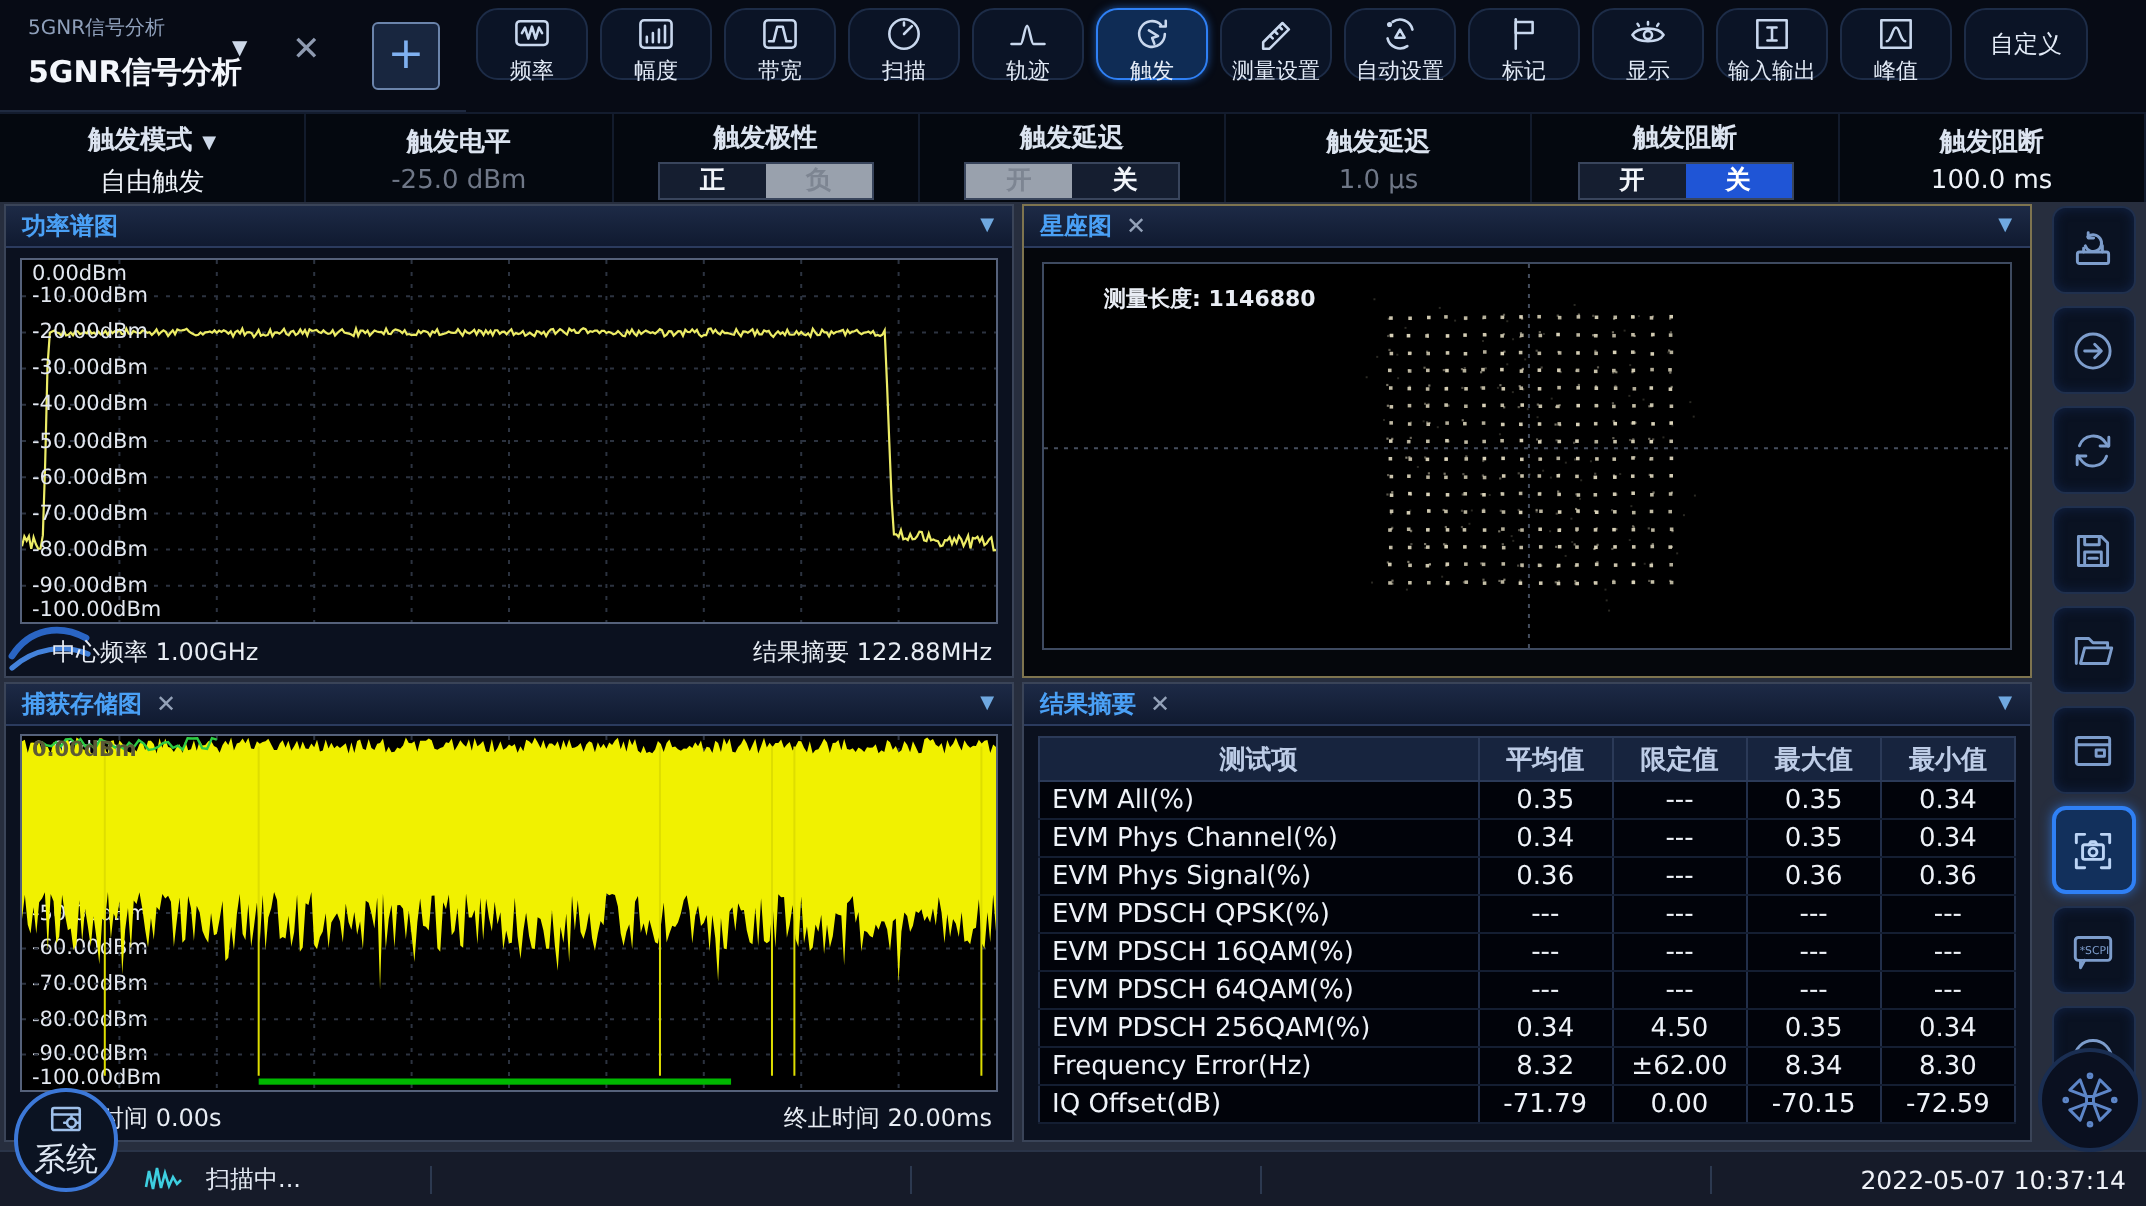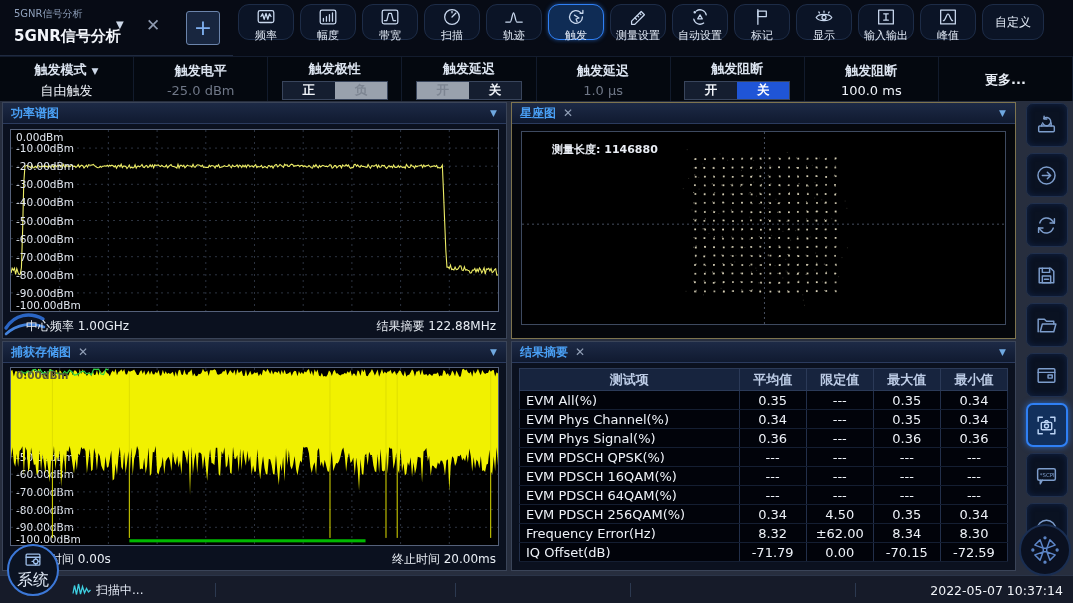--- a/index.html
+++ b/index.html
@@ -80,21 +80,21 @@
 
   .nav-circle{position:absolute;left:1019px;top:524px;width:52px;height:52px;border-radius:50%;
     background:#0a1020;border:2px solid #1a2e52;color:#5d86c8;display:flex;align-items:center;justify-content:center;z-index:20;}
   .sys-circle{position:absolute;left:7px;top:544px;width:52px;height:52px;border-radius:50%;
     background:#0b1322;border:2px solid #3c78d8;color:#9fc0ea;display:flex;flex-direction:column;
     align-items:center;justify-content:center;z-index:20;gap:0;}
   .sys-circle .lbl{font-size:16px;color:#dfe8f4;margin-top:-1px;text-align:center;}
 
   
   .statusbar{position:absolute;left:0;right:0;bottom:0;height:28px;background:#161b29;border-top:1px solid #2a3448;}
-  .scan{position:absolute;left:72px;top:50%;transform:translateY(-50%);display:flex;align-items:center;gap:4px;
+  .scan{position:absolute;left:72px;top:50%;transform:translateY(-50%);display:flex;align-items:center;gap:11px;
     font-size:12px;color:#e4eaf4;}
   .sdivider{position:absolute;top:7px;width:1px;height:14px;background:#2c3950;}
   .datetime{position:absolute;right:10px;top:50%;transform:translateY(-50%);font-size:12.5px;color:#f0f3f8;}
 </style>
 </head>
 <body>
 
 <div class="screen">
 
   <div class="topbar">
@@ -277,23 +277,20 @@
       <div class="trig-cell">
         <div class="trig-label">触发阻断</div>
         <div class="toggle">
           <div class="seg dark">开</div>
           <div class="seg blue">关</div>
         </div>
       </div>
       <div class="trig-cell">
         <div class="trig-label">触发阻断</div>
         <div class="trig-value">100.0 ms</div>
-      </div>
-      <div class="trig-cell">
-        <span class="more-lbl">更多...</span>
       </div>
     </div>
 
   <div class="main">
 
     <div class="panel" style="left:2px;top:1px;width:505px;height:237px;">
       <div class="phdr">
         <span class="ptitle">功率谱图</span>
         <span class="pcaret">▼</span>
       </div>

